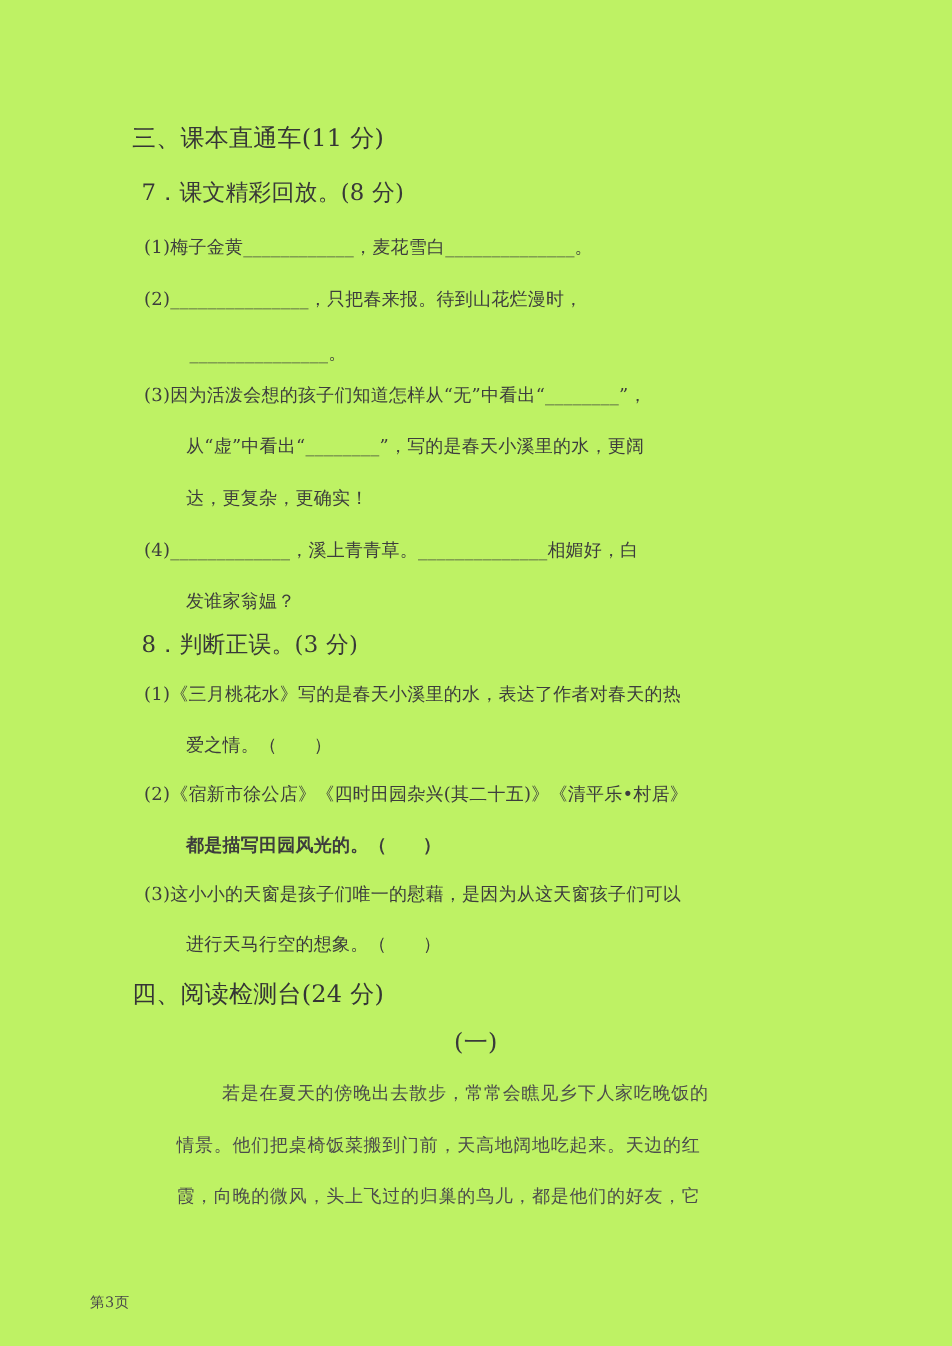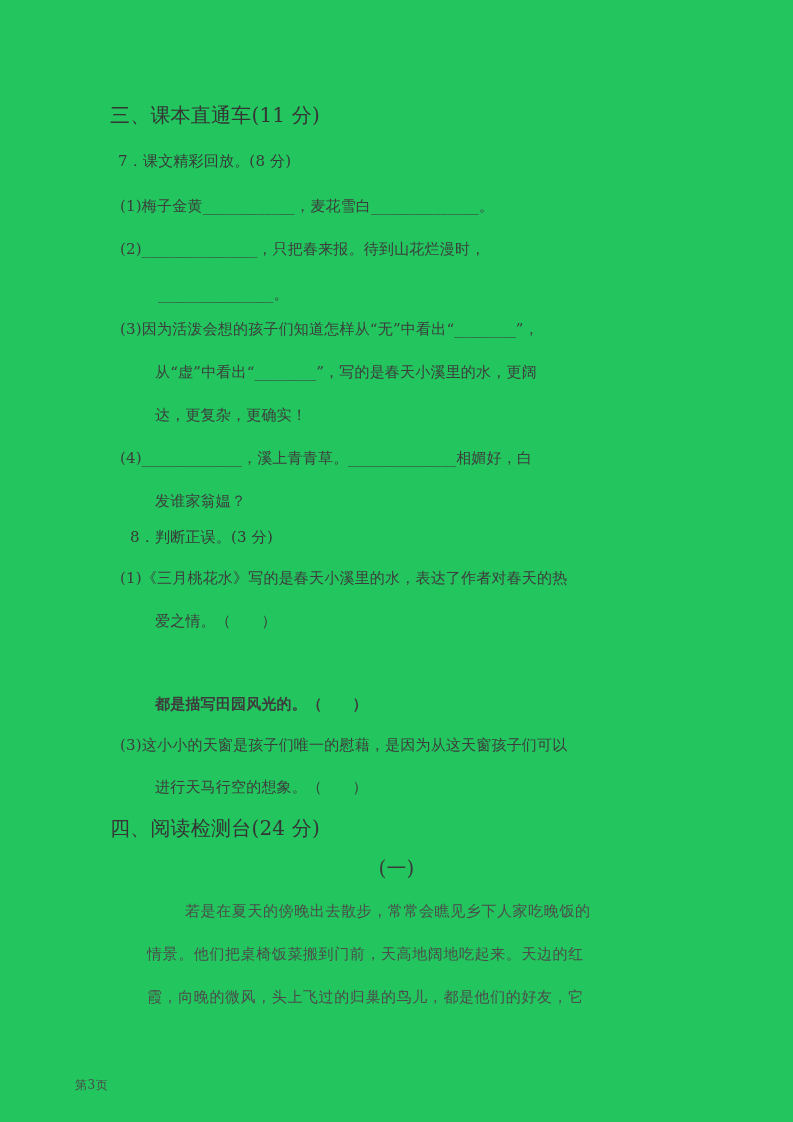--- a/index.html
+++ b/index.html
@@ -4,38 +4,38 @@
 <style>
   html, body {
     margin: 0;
     padding: 0;
     background: #ffffff;
   }
   .page {
     position: relative;
     width: 793px;
     height: 1122px;
-    background: #22c55e;
+    background: #bef264;
     overflow: hidden;
     font-family: "DejaVu Serif", "Liberation Serif", serif;
     color: #3d3d3d;
   }
   .ln {
     position: absolute;
     font-size: 15px;
     line-height: 24px;
     white-space: nowrap;
     letter-spacing: 0.2px;
   }
   .section-heading {
     font-size: 20px;
     color: #353535;
   }
   .question-heading {
-    font-size: 15px;
+    font-size: 19px;
     color: #383838;
   }
   .passage-line {
     color: #4c4c4c;
     letter-spacing: 0.6px;
   }
   .passage-label {
     left: 0;
     width: 793px;
     text-align: center;
@@ -60,24 +60,25 @@
 
   <div class="ln" style="top:194px; left:120px;">(1)梅子金黄____________，麦花雪白______________。</div>
   <div class="ln" style="top:237px; left:120px;">(2)_______________，只把春来报。待到山花烂漫时，</div>
   <div class="ln" style="top:282px; left:158px;">_______________。</div>
   <div class="ln" style="top:317px; left:120px;">(3)因为活泼会想的孩子们知道怎样从“无”中看出“________”，</div>
   <div class="ln" style="top:360px; left:155px;">从“虚”中看出“________”，写的是春天小溪里的水，更阔</div>
   <div class="ln" style="top:403px; left:155px;">达，更复杂，更确实！</div>
   <div class="ln" style="top:446px; left:120px;">(4)_____________，溪上青青草。______________相媚好，白</div>
   <div class="ln" style="top:489px; left:155px;">发谁家翁媪？</div>
 
-  <div class="ln question-heading" style="top:525px; left:118px;margin-left:12px;">8．判断正误。(3 分)</div>
+  <div class="ln question-heading" style="top:525px; left:118px;">8．判断正误。(3 分)</div>
 
   <div class="ln" style="top:566px; left:120px;">(1)《三月桃花水》写的是春天小溪里的水，表达了作者对春天的热</div>
   <div class="ln" style="top:609px; left:155px;">爱之情。（　　）</div>
+  <div class="ln" style="top:650px; left:120px;">(2)《宿新市徐公店》《四时田园杂兴(其二十五)》《清平乐•村居》</div>
   <div class="ln" style="top:692px; left:155px;font-weight:bold;">都是描写田园风光的。（　　）</div>
   <div class="ln" style="top:733px; left:120px;">(3)这小小的天窗是孩子们唯一的慰藉，是因为从这天窗孩子们可以</div>
   <div class="ln" style="top:775px; left:155px;">进行天马行空的想象。（　　）</div>
 
   <div class="ln section-heading" style="top:816px; left:110px;">四、阅读检测台(24 分)</div>
 
   <div class="ln passage-label" style="top:856px;">(一)</div>
 
   <div class="ln passage-line" style="top:899px; left:185px;">若是在夏天的傍晚出去散步，常常会瞧见乡下人家吃晚饭的</div>
   <div class="ln passage-line" style="top:985px; left:147px;">霞，向晚的微风，头上飞过的归巢的鸟儿，都是他们的好友，它</div>

